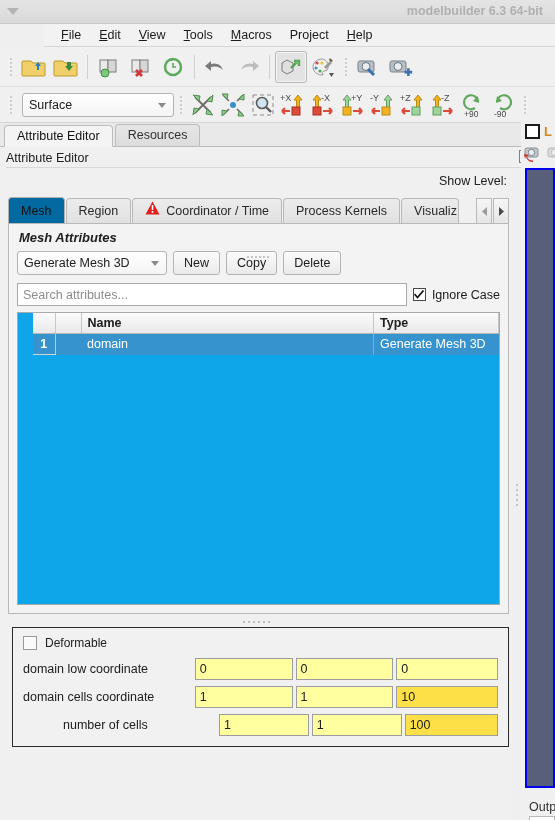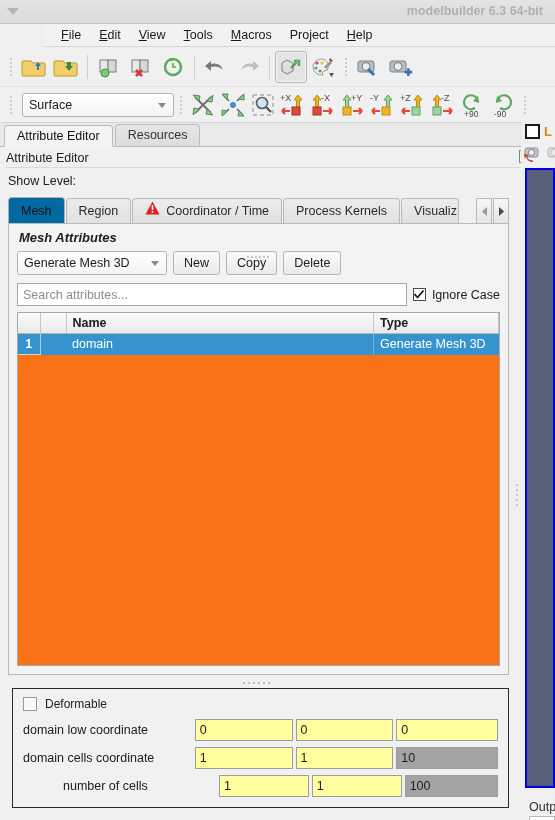--- a/index.html
+++ b/index.html
@@ -107,21 +107,21 @@
   }
   .dockbtns { position:absolute; right:6px; top:3px; display:flex; gap:4px;}
   .dockbtn { width:13px;height:13px;border:1px solid #808080; display:flex;align-items:center;justify-content:center; background:#f2f2f2;}
   .docktitle .rule { position:absolute; left:6px; right:4px; bottom:1px; height:1px; background:#d9d9d9;}
 
   
   .leftpane {
     position: absolute; left: 0; top: 170px; width: 513px; bottom: 0;
     background: #f0f0f0;
   }
-  .showlevel-row { display:flex; align-items:center; padding: 4px 6px 4px 8px; gap: 8px; }
+  .showlevel-row { display:flex; align-items:center; padding: 4px 6px 4px 8px; gap: 8px; justify-content: flex-end; }
   .showlevel-row label { font-size: 12.5px; }
   #showlevel-combo { flex: 1; height: 24px; }
 
   
   .tabbar { display:flex; align-items:flex-end; height: 28px; margin: 4px 4px 0 8px; position:relative;}
   .tab {
     height: 26px; line-height: 25px; padding: 0 12px; font-size: 12.5px;
     border: 1px solid #b9b9b9; border-bottom: none; border-radius: 4px 4px 0 0;
     background: linear-gradient(180deg,#ececec,#e0e0e0);
     margin-right: 1px; color: #2a2a2a; white-space: nowrap;
@@ -156,21 +156,21 @@
   .searchrow { display:flex; align-items:center; gap: 6px; margin-bottom: 6px;}
   .searchinput {
     flex: 1; height: 23px; border:1px solid #a9a9a9; background:#fff;
     display:flex; align-items:center; padding: 0 5px; font-size:12.5px; color:#8d8d8d;
   }
   .chk { width:13px;height:13px;border:1px solid #4a4a4a;background:#fff;display:flex;align-items:center;justify-content:center;flex:0 0 auto;}
   .chk svg{display:block;}
   .chklabel{font-size:12.5px;}
 
   
-  .tablewrap { border:1px solid #a9a9a9; background:#f97316; height: 354px; overflow: hidden; }
+  .tablewrap { border:1px solid #a9a9a9; background:#0ea5e9; height: 293px; overflow: hidden; padding-left: 15px; }
   table.attrs { width:100%; border-collapse: collapse; font-size:12.5px;}
   table.attrs th {
     background: linear-gradient(180deg,#fbfbfb,#e9e9e9);
     border-right:1px solid #c6c6c6; border-bottom:1px solid #b6b6b6;
     text-align:left; padding: 3px 6px; font-weight: bold; font-size:12.5px;
     height: 20px;
   }
   table.attrs th.corner { width: 22px; padding:0;}
   table.attrs th.sp { width: 26px; padding:0;}
   table.attrs td { padding: 3px 6px; height: 21px; }
@@ -188,21 +188,21 @@
 
   
   .propbox { border:1px solid #2a2a2a; background:#f1f1f1; margin: 0 4px 0 12px; padding: 8px 10px 10px 10px;}
   .proprow { display:flex; align-items:center; margin-bottom: 6px; }
   .proprow:last-child{margin-bottom:0;margin-left:40px;}
   .proprow .plabel { width: 176px; font-size: 12.5px; }
   .pfield {
     height: 22px; border:1px solid #9d9d9d; background:#ffffa0;
     display:flex;align-items:center; padding:0 4px; font-size:12.5px; margin-right:3px;
   }
-  .pfield.white { background:#a3a3a3; }
+  .pfield.white { background:#fde047; }
   .f1{width:100px;} .f2{width:100px;} .f3{width:104px; margin-right:0;}
   .defrow { display:flex; align-items:center; gap:8px; margin-bottom:8px;}
   .chk-unchecked { width:14px;height:14px;border:1px solid #9a9a9a;background:#fafafa;}
 
   
   .vsplit {
     position:absolute; left: 513px; top: 170px; width: 8px; bottom:0;
     background:#efefef; display:flex;align-items:center;justify-content:center;
   }
   .vsplit .d { display:flex;flex-direction:column;gap:3px;}

